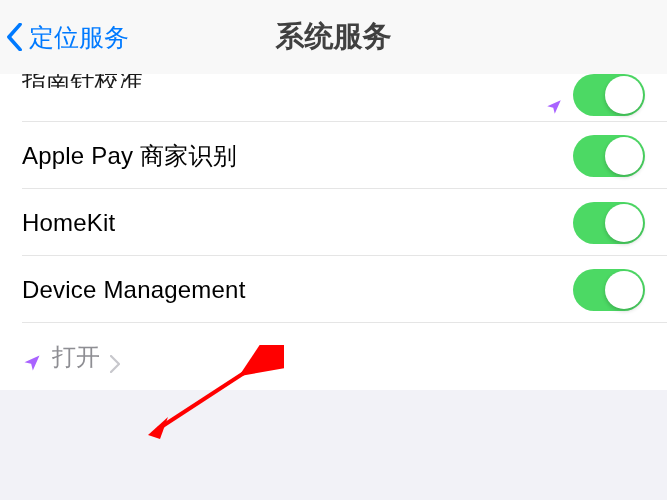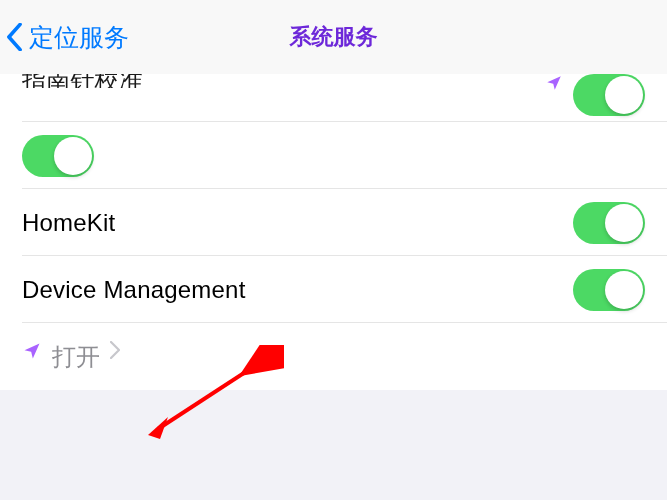--- a/index.html
+++ b/index.html
@@ -28,23 +28,23 @@
     }
     .back-chevron {
       width: 17px;
       height: 28px;
       margin-right: 6px;
     }
     .title {
       position: absolute;
       left: 50%;
       transform: translateX(-50%);
-      font-size: 22px;
+      font-size: 29px;
       font-weight: 600;
-      color: #6d28d9;
+      color: #404040;
     }
     .list {
       background: #fff;
     }
     .row {
       display: flex;
       align-items: center;
       justify-content: space-between;
       padding: 0 22px 0 22px;
       height: 67px;
@@ -72,21 +72,21 @@
     }
     .row-label.cut {
       color: #1a1a1a;
       font-size: 24px;
       line-height: 14px;
       height: 14px;
       overflow: hidden;
     }
     .right {
       display: flex;
-      align-items: flex-start;
+      align-items: flex-end;
       gap: 10px;
     }
     .toggle {
       width: 72px;
       height: 42px;
       border-radius: 21px;
       background: #4cd964;
       position: relative;
       cursor: pointer;
     }
@@ -152,20 +152,21 @@
       <svg class="loc-arrow small" viewBox="0 0 24 24">
         <path d="M21 3 L3 11 L11 13 L13 21 Z" fill="#a963ff"></path>
       </svg>
       <div class="toggle">
           <div class="knob"></div>
         </div>
     </div>
   </div>
 
   <div class="row">
+    <span class="row-label">Apple Pay 商家识别</span>
     <div class="right">
       <div class="toggle">
           <div class="knob"></div>
         </div>
     </div>
   </div>
 
   <div class="row">
     <span class="row-label">HomeKit</span>
     <div class="right">

